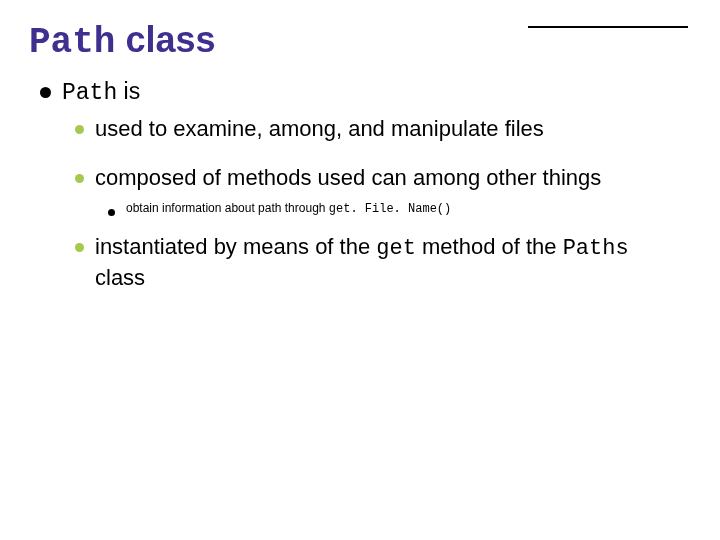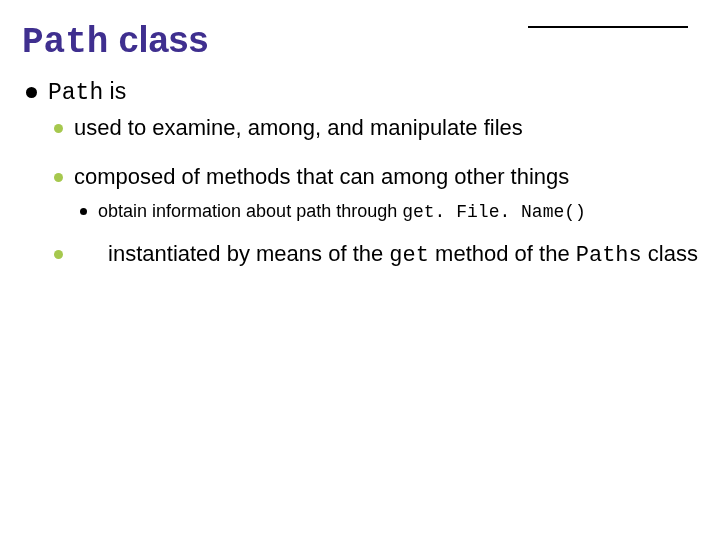--- a/index.html
+++ b/index.html
@@ -10,21 +10,21 @@
     background: #ffffff;
     font-family: Arial, Helvetica, sans-serif;
     color: #000000;
     overflow: hidden;
   }
   .slide {
     position: relative;
     width: 720px;
     height: 540px;
     box-sizing: border-box;
-    padding: 20px 22px 20px 22px;
+    padding: 20px 22px 20px 29px;
   }
   .title {
     font-size: 36px;
     font-weight: bold;
     color: #3f2f8f;
     line-height: 1.1;
     margin-bottom: 14px;
   }
   .title .mono {
     font-family: "Courier New", Courier, monospace;
@@ -32,21 +32,21 @@
   .title-underline {
     position: absolute;
     top: 26px;
     right: 32px;
     width: 160px;
     height: 2px;
     background: #000000;
   }
   ul {
     list-style: none;
-    margin: 0;
+    margin: 7px;
     padding: 0;
   }
   li {
     position: relative;
   }
   
   .lvl1 > li {
     padding-left: 26px;
     margin-bottom: 8px;
     font-size: 23px;
@@ -78,21 +78,21 @@
     width: 9px;
     height: 9px;
     background: #a6c84e;
     border-radius: 50%;
   }
   
   .lvl3 > li {
     padding-left: 24px;
     margin-top: 8px;
     margin-bottom: 16px;
-    font-size: 18px;
+    font-size: 12px;
     line-height: 1.3;
   }
   .lvl3 > li::before {
     content: "";
     position: absolute;
     left: 6px;
     top: 8px;
     width: 7px;
     height: 7px;
     background: #000000;
@@ -115,29 +115,29 @@
 
   <ul class="lvl1">
     <li>
       <span class="mono">Path</span><span> is</span>
 
       <ul class="lvl2">
         <li>
           <span>used to examine, among, and manipulate files</span>
         </li>
         <li style="margin-bottom:6px;">
-          <span>composed of methods that can among other things</span>
+          <span>composed of methods used can among other things</span>
 
           <ul class="lvl3">
             <li>
               <span>obtain information about path through </span><span class="mono">get. File. Name()</span>
             </li>
           </ul>
         </li>
-        <li style="margin-bottom:6px;text-align:right;">
+        <li style="margin-bottom:6px;">
           <span>instantiated by means of the </span><span class="mono">get</span><span> method of the </span><span class="mono">Paths</span><span> class</span>
 
         </li>
       </ul>
     </li>
   </ul>
 
 </div>
 
 </body></html>

